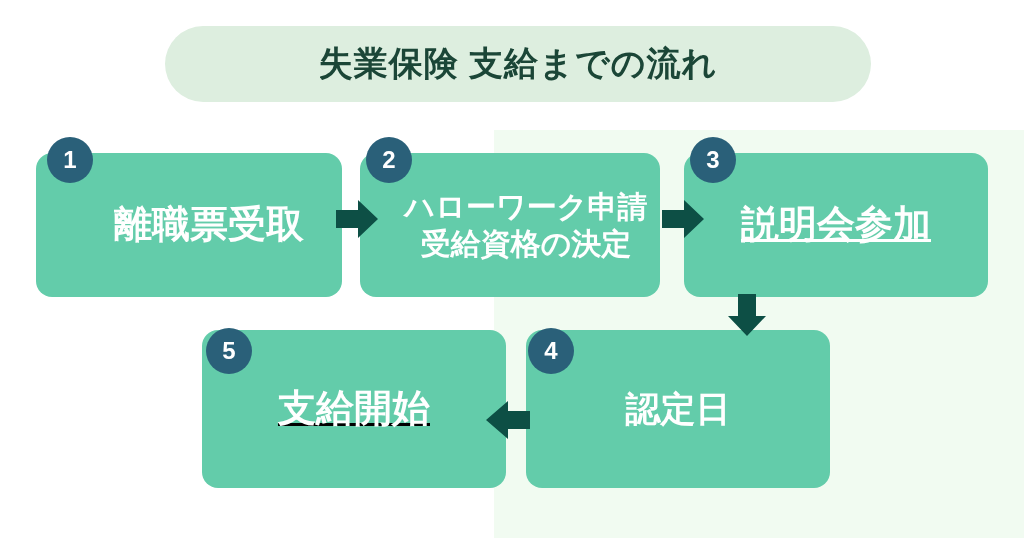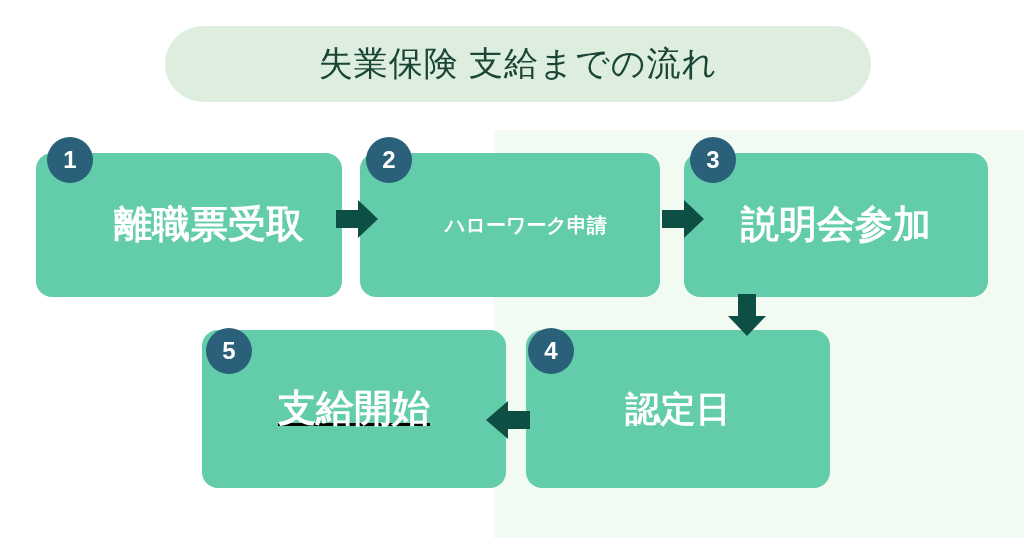--- a/index.html
+++ b/index.html
@@ -38,21 +38,21 @@
     width: 706px;
     height: 76px;
     background: #DDEEDF;
     border-radius: 38px;
     display: flex;
     align-items: center;
     justify-content: center;
   }
   .title-text {
     font-size: 34px;
-    font-weight: normal;
+    font-weight: bold;
     color: #1B4637;
     letter-spacing: 1px;
     white-space: nowrap;
   }
 
   
   .step-box {
     position: absolute;
     background: #63CCAA;
     border-radius: 16px;
@@ -99,22 +99,22 @@
   #box-4 { left: 526px; top: 330px; width: 304px; height: 158px; }
   #box-5 { left: 202px; top: 330px; width: 304px; height: 158px; text-decoration: underline; }
 
   #badge-1 { left: 47px;  top: 137px; }
   #badge-2 { left: 366px; top: 137px; }
   #badge-3 { left: 690px; top: 137px; }
   #badge-4 { left: 528px; top: 328px; }
   #badge-5 { left: 206px; top: 328px; }
 
   #box-1 .step-line { font-size: 38px; padding-left: 40px; }
-  #box-2 .step-line { font-size: 20px; margin-left: 32px; }
-  #box-3 .step-line { font-size: 38px; }
+  #box-2 .step-line { font-size: 30px; margin-left: 32px; }
+  #box-3 .step-line { font-size: 38px; text-decoration: underline; }
   #box-4 .step-line { font-size: 35px; }
   #box-5 .step-line { font-size: 38px; }
 
   #arrow-1-2 { left: 336px; top: 198px; }
   #arrow-2-3 { left: 662px; top: 198px; }
   #arrow-3-4 { left: 726px; top: 294px; }
   #arrow-4-5 { left: 484px; top: 398px; }
 </style>
 </head>
 <body>
@@ -127,20 +127,21 @@
     <div class="title-text">失業保険 支給までの流れ</div>
   </div>
 
   <div class="step-box" id="box-1">
     <div class="step-line">離職票受取</div>
   </div>
   <div class="badge" id="badge-1">1</div>
 
   <div class="step-box" id="box-2">
     <div class="step-line">ハローワーク申請</div>
+    <div class="step-line">受給資格の決定</div>
   </div>
   <div class="badge" id="badge-2">2</div>
 
   <div class="step-box" id="box-3">
     <div class="step-line">説明会参加</div>
   </div>
   <div class="badge" id="badge-3">3</div>
 
   <div class="step-box" id="box-4">
     <div class="step-line">認定日</div>

